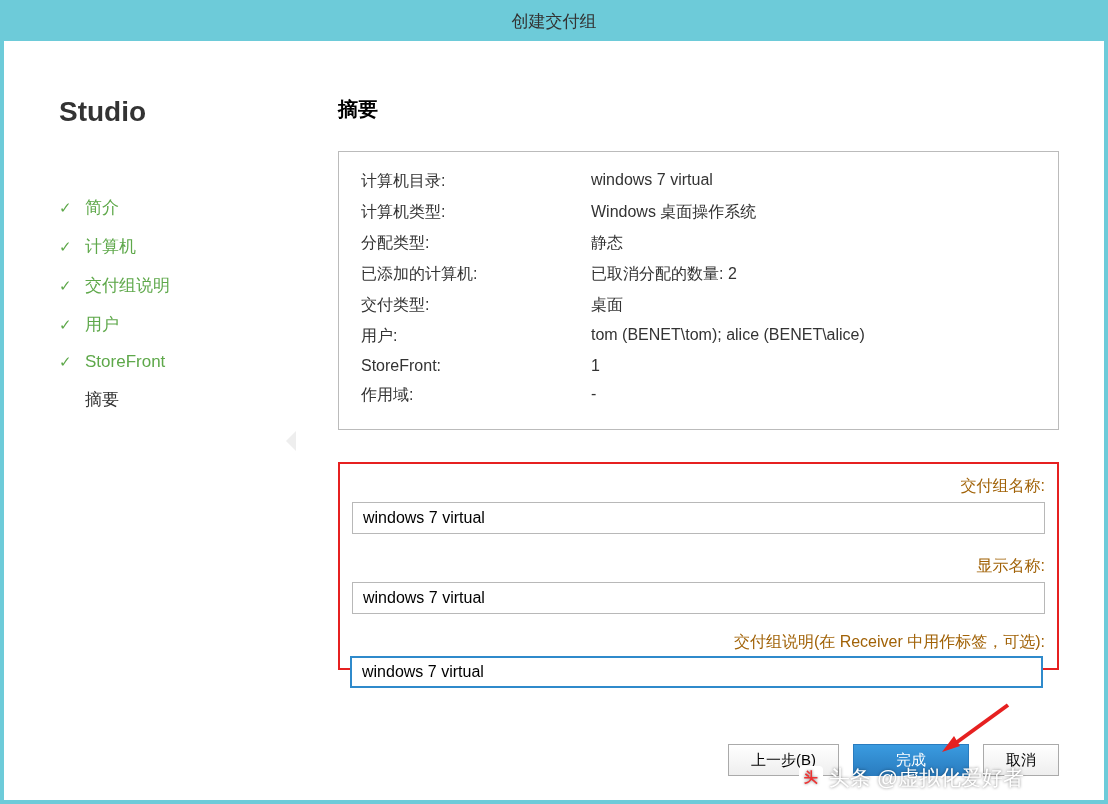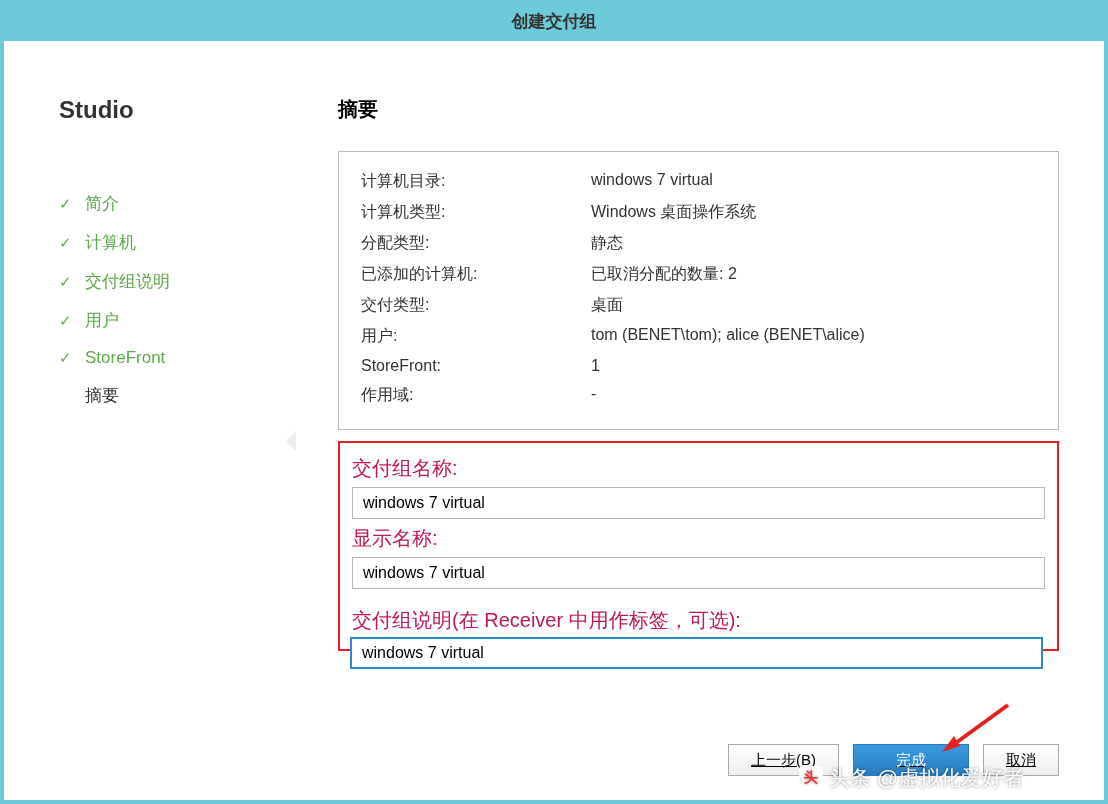--- a/index.html
+++ b/index.html
@@ -1,40 +1,40 @@
 <!DOCTYPE html>
 <html><head>
   <meta charset="utf-8">
   <style>
     * { margin: 0; padding: 0; box-sizing: border-box; font-family: "Microsoft YaHei", "Segoe UI", sans-serif; }
     body { background: #6dcbd9; padding: 4px; width: 1108px; height: 804px; }
     .window { background: #fff; width: 100%; height: 100%; display: flex; flex-direction: column; }
-    .titlebar { background: #6dcbd9; text-align: center; padding: 6px 0 8px 0; font-size: 17px; color: #333; font-weight: bold; }
+    .titlebar { background: #6dcbd9; text-align: center; padding: 6px 0 8px 0; font-size: 17px; color: #333; }
     .body { flex: 1; display: flex; background: #fff; position: relative; }
     .sidebar { width: 290px; padding: 55px 0 0 55px; background: #fff; }
-    .brand { font-size: 24px; font-weight: 600; color: #333; margin-bottom: 60px; }
+    .brand { font-size: 28px; font-weight: 600; color: #333; margin-bottom: 60px; }
     .steps { list-style: none; }
     .steps li { padding: 8px 0; font-size: 17px; color: #aaa; display: flex; align-items: center; }
     .steps li.done { color: #5ea84a; }
     .steps li.done .check { color: #5ea84a; }
     .steps li.current { color: #333; font-weight: 500; }
     .check { display: inline-block; width: 20px; margin-right: 6px; font-size: 15px; }
     .steps li.current .check { visibility: hidden; }
     .divider-wedge { position: absolute; left: 282px; top: 390px; width: 0; height: 0; border-top: 10px solid transparent; border-bottom: 10px solid transparent; border-right: 10px solid #eee; }
     .main { flex: 1; padding: 55px 45px 0 48px; position: relative; }
     .main h2 { font-size: 20px; font-weight: 600; margin-bottom: 28px; }
-    .summary-box { border: 1px solid #bbb; padding: 14px 22px 18px 22px; margin-bottom: 11px; }
+    .summary-box { border: 1px solid #bbb; padding: 14px 22px 18px 22px; margin-bottom: 32px; }
     .summary-row { display: flex; padding: 5px 0; font-size: 16px; color: #333; }
     .summary-row .k { width: 230px; }
     .summary-row .v { flex: 1; }
     .highlight-box { border: 2px solid #e62020; padding: 8px 12px 10px 12px; margin-bottom: 4px; position: relative; }
-    .field-label { font-size: 20px; color: #be185d; margin: 4px 0 5px 0; }
+    .field-label { font-size: 16px; color: #a16207; margin: 4px 0 5px 0; text-align: right; }
     .field-input { width: 693px; height: 32px; border: 1px solid #b8b8b8; padding: 0 10px; font-size: 16px; background: #fff; display: block; }
     .desc-input { width: 693px; height: 32px; border: 2px solid #2f8acb; padding: 0 10px; font-size: 16px; background: #fff; display: block; margin-top: 0; }
-    .footer { position: absolute; bottom: 24px; right: 45px; display: flex; gap: 14px; align-items: flex-end; text-decoration: underline; }
+    .footer { position: absolute; bottom: 24px; right: 45px; display: flex; gap: 14px; align-items: flex-end; }
     .btn { height: 32px; padding: 0 22px; font-size: 15px; border: 1px solid #aaa; background: linear-gradient(#fff,#eee); cursor: pointer; }
     .btn.primary { background: linear-gradient(#3a9be0,#2a7cbf); color: #fff; border: 1px solid #2a7cbf; padding: 0 42px; }
     .arrow { position: absolute; top: -44px; left: 210px; pointer-events: none; }
     .watermark { position: absolute; bottom: 8px; right: 80px; font-size: 21px; color: #fff; font-weight: 500; text-shadow: 0 0 3px rgba(0,0,0,.5); display: flex; align-items: center; gap: 6px; }
     .wm-icon { width: 24px; height: 24px; background: #fff; border-radius: 4px; color: #e33; display: flex; align-items: center; justify-content: center; font-size: 14px; font-weight: bold; }
   </style>
 </head>
 <body>
 
 <div class="window">
@@ -106,21 +106,21 @@
           </div>
         <div class="summary-row">
             <div class="k">作用域:</div>
             <div class="v">-</div>
           </div>
       </div>
 
       <div class="highlight-box">
         <div class="field-label">交付组名称:</div>
         <input class="field-input" type="text" value="windows 7 virtual" style="">
-        <div class="field-label" style="margin-top:6px">显示名称:</div>
+        <div class="field-label" style="margin-top:22px">显示名称:</div>
         <input class="field-input" type="text" value="windows 7 virtual" style="">
         <div class="field-label" style="margin-top:18px">交付组说明(在 Receiver 中用作标签，可选):</div>
       </div>
       <input class="desc-input" type="text" style="margin-left: 12px; margin-top: -18px; position: relative;" value="windows 7 virtual">
 
       <div class="footer">
         <svg class="arrow" width="80" height="60" viewBox="0 0 80 60">
           <line x1="70" y1="5" x2="15" y2="45" stroke="#e62020" stroke-width="4"></line>
           <polygon points="4,52 22,46 16,36" fill="#e62020"></polygon>
         </svg>

